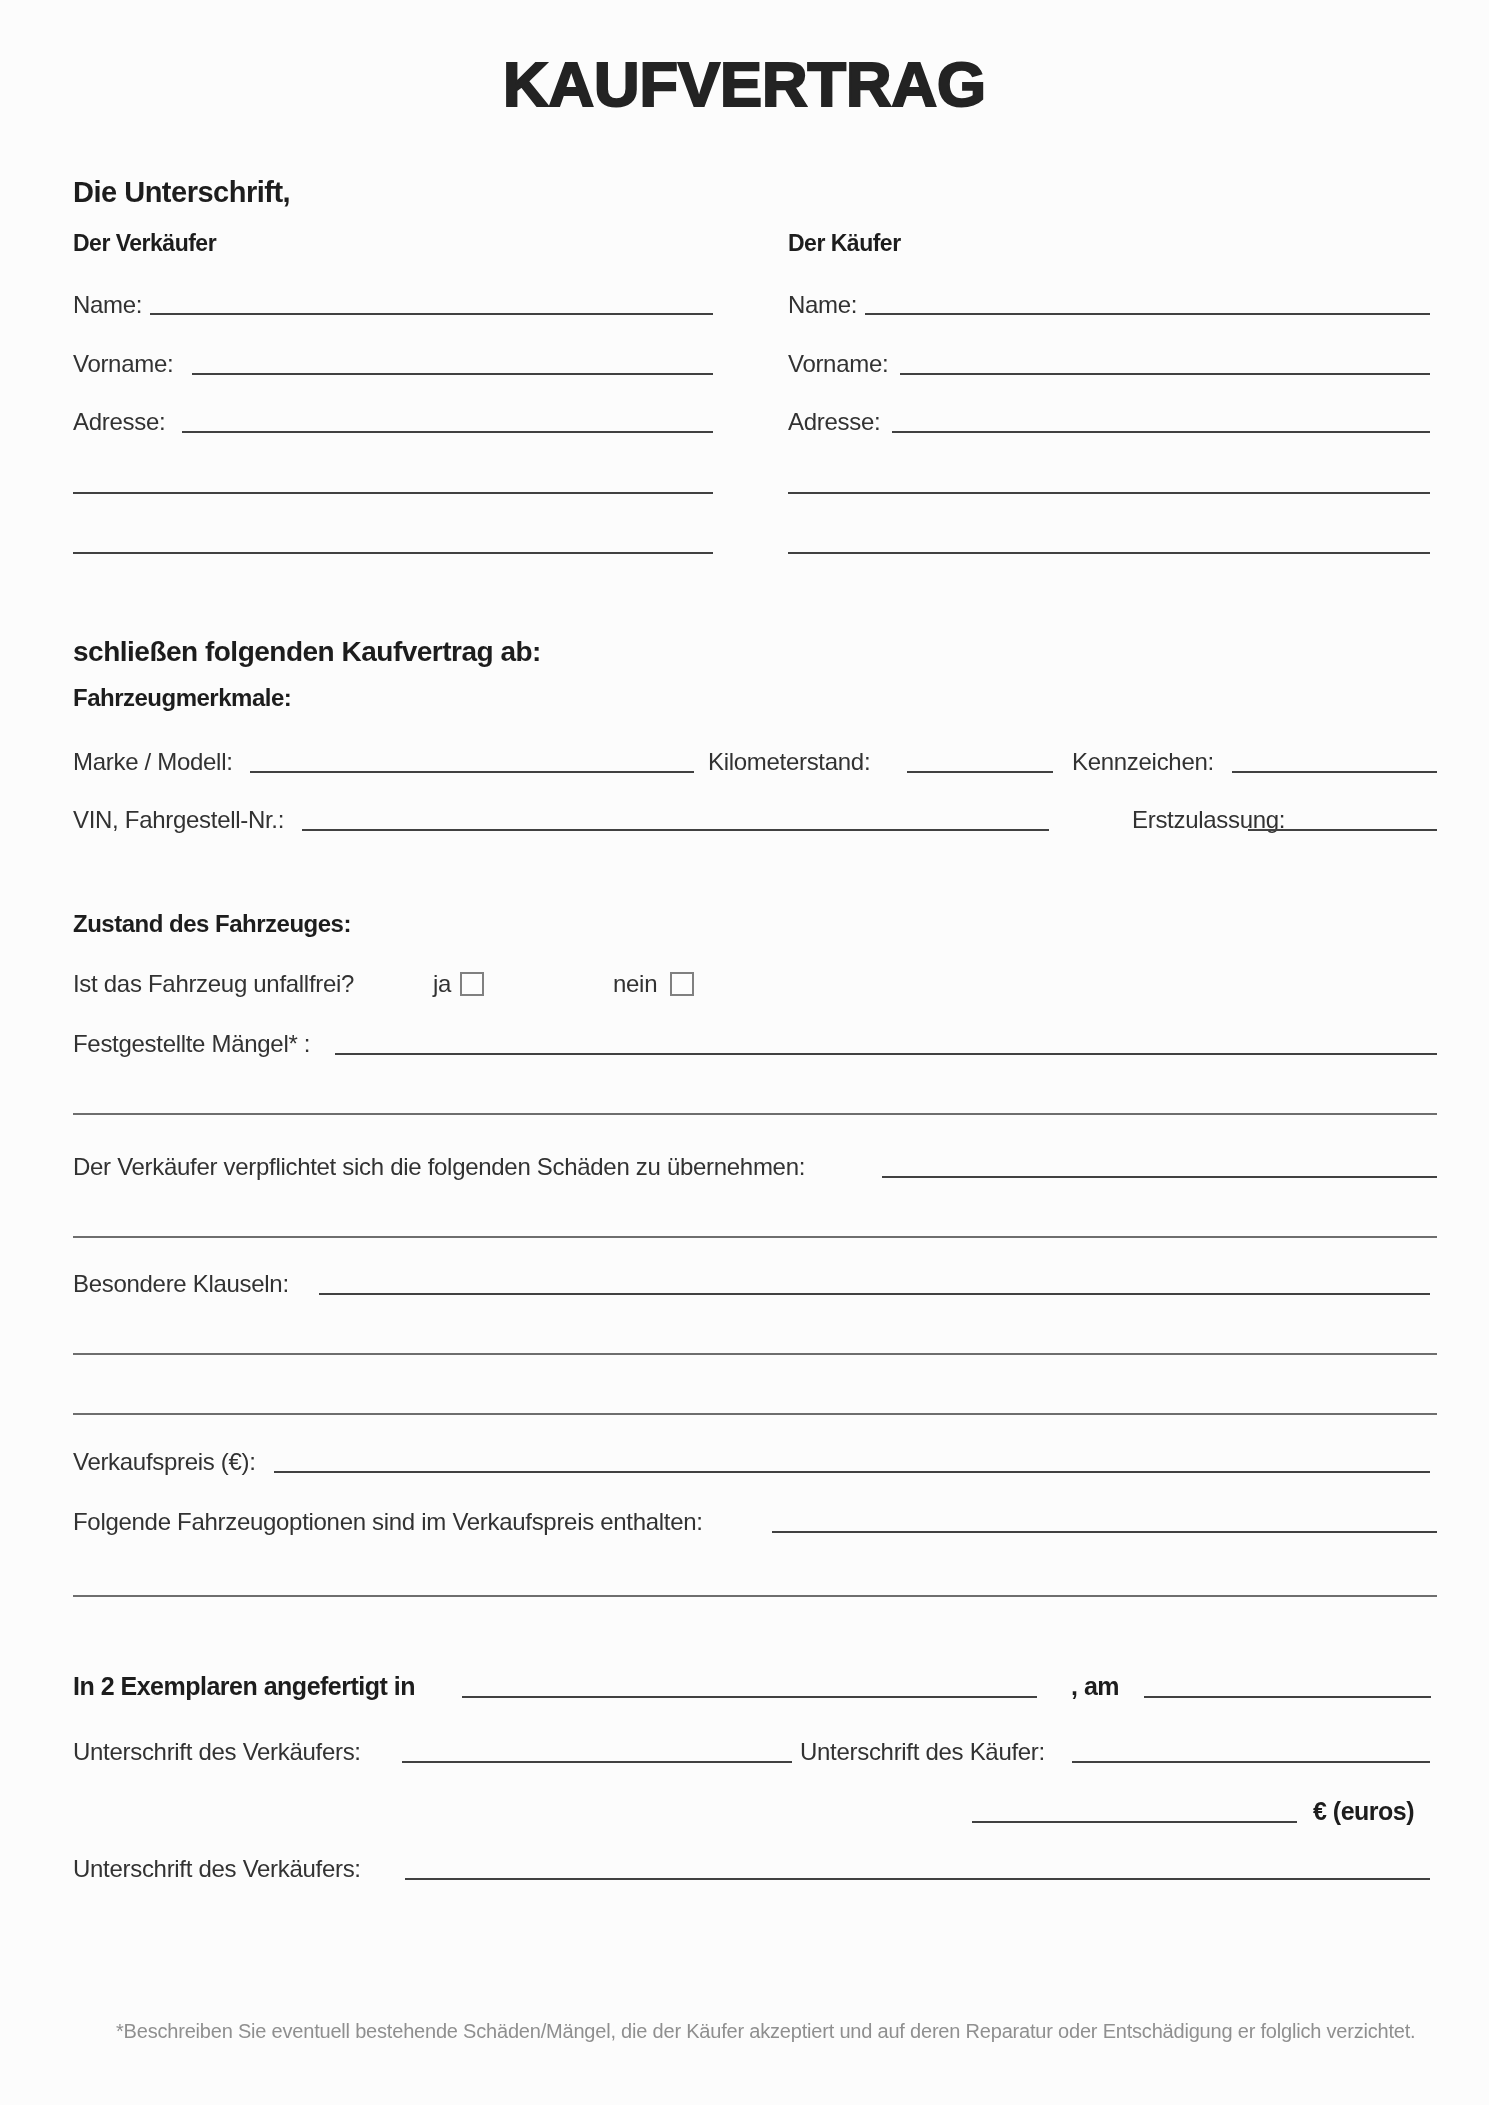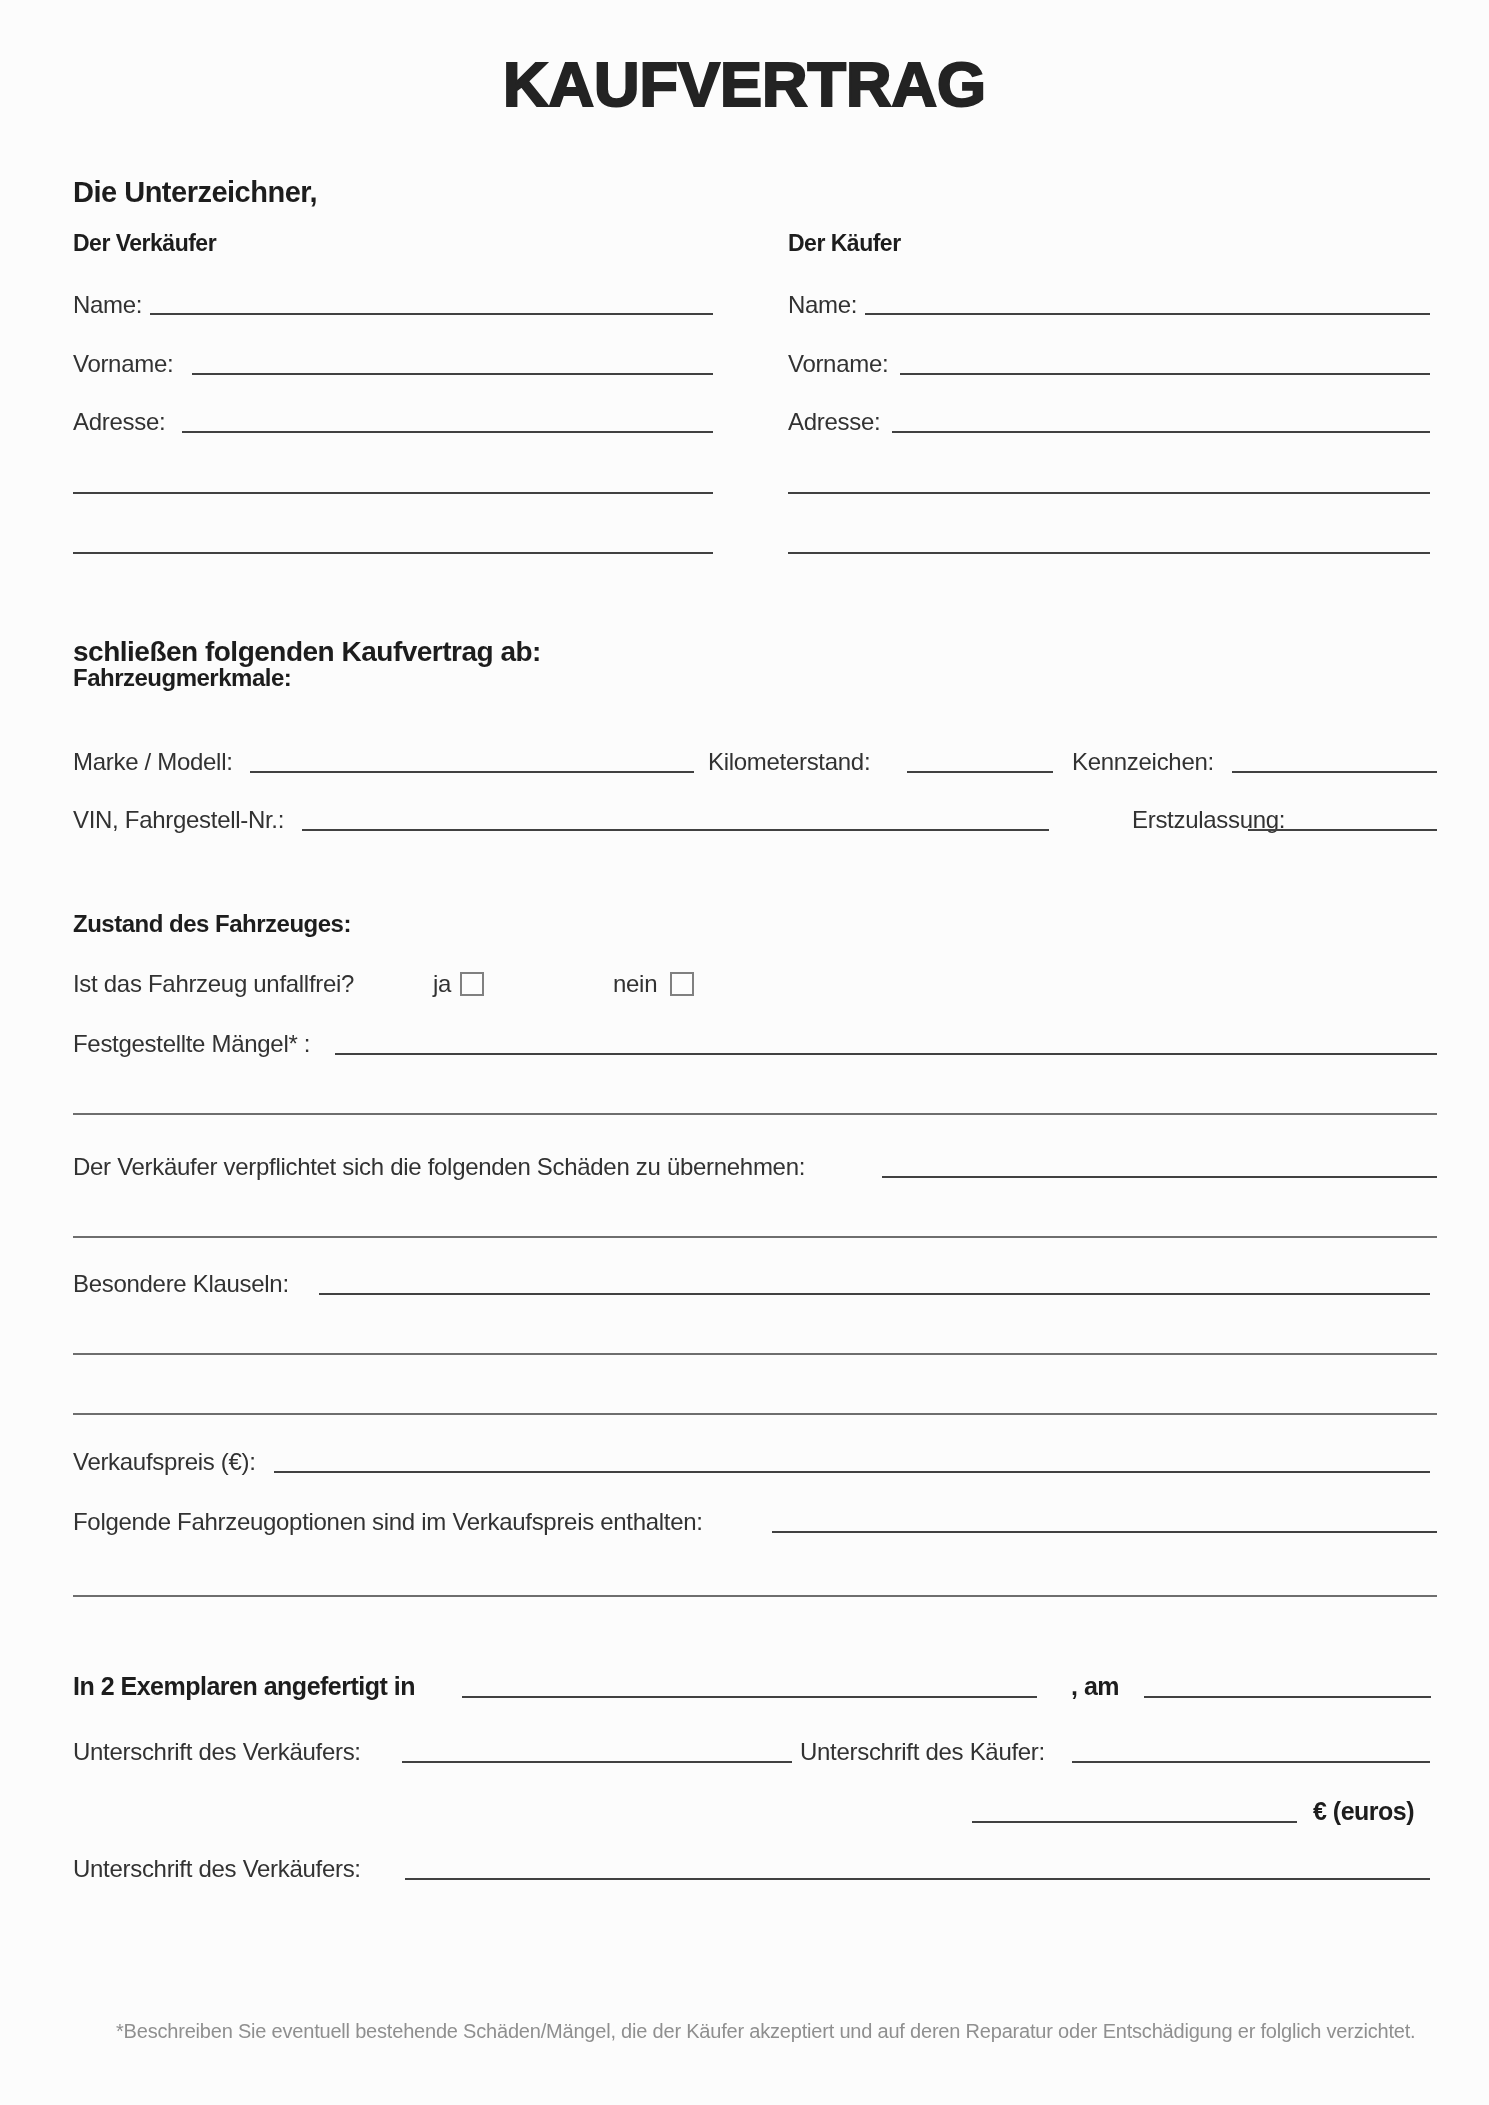--- a/index.html
+++ b/index.html
@@ -31,21 +31,21 @@
   }
   .foot { font-size:20px; color:#8f8f8f; letter-spacing:-0.2px; }
 </style>
 </head>
 <body>
 
 <div class="page">
 
   <div class="title">KAUFVERTRAG</div>
 
-  <div class="abs h1" style="left:73px; top:176px;">Die Unterzeichner,</div>
+  <div class="abs h1" style="left:73px; top:176px;">Die Unterschrift,</div>
 
   <div class="abs h2" style="left:73px; top:230px;">Der Verkäufer</div>
   <div class="abs lbl" style="left:73px; top:291px;">Name:</div>
   <div class="fl" style="left:150px; top:313px; width:563px;"></div>
   <div class="abs lbl" style="left:73px; top:350px;">Vorname:</div>
   <div class="fl" style="left:192px; top:373px; width:521px;"></div>
   <div class="abs lbl" style="left:73px; top:408px;">Adresse:</div>
   <div class="fl" style="left:182px; top:431px; width:531px;"></div>
   <div class="fl" style="left:73px; top:492px; width:640px;"></div>
   <div class="fl" style="left:73px; top:552px; width:640px;"></div>
@@ -54,21 +54,21 @@
   <div class="abs lbl" style="left:788px; top:291px;">Name:</div>
   <div class="fl" style="left:865px; top:313px; width:565px;"></div>
   <div class="abs lbl" style="left:788px; top:350px;">Vorname:</div>
   <div class="fl" style="left:900px; top:373px; width:530px;"></div>
   <div class="abs lbl" style="left:788px; top:408px;">Adresse:</div>
   <div class="fl" style="left:892px; top:431px; width:538px;"></div>
   <div class="fl" style="left:788px; top:492px; width:642px;"></div>
   <div class="fl" style="left:788px; top:552px; width:642px;"></div>
 
   <div class="abs h1" style="left:73px; top:636px; font-size:28px;">schließen folgenden Kaufvertrag ab:</div>
-  <div class="abs h2" style="left:73px; top:664px; font-size:24px;">Fahrzeugmerkmale:</div>
+  <div class="abs h2" style="left:73px; top:684px; font-size:24px;">Fahrzeugmerkmale:</div>
 
   <div class="abs lbl" style="left:73px; top:748px;">Marke / Modell:</div>
   <div class="fl" style="left:250px; top:771px; width:444px;"></div>
   <div class="abs lbl" style="left:708px; top:748px;">Kilometerstand:</div>
   <div class="fl" style="left:907px; top:771px; width:146px;"></div>
   <div class="abs lbl" style="left:1072px; top:748px;">Kennzeichen:</div>
   <div class="fl" style="left:1232px; top:771px; width:205px;"></div>
 
   <div class="abs lbl" style="left:73px; top:806px;">VIN, Fahrgestell-Nr.:</div>
   <div class="fl" style="left:302px; top:829px; width:747px;"></div>

